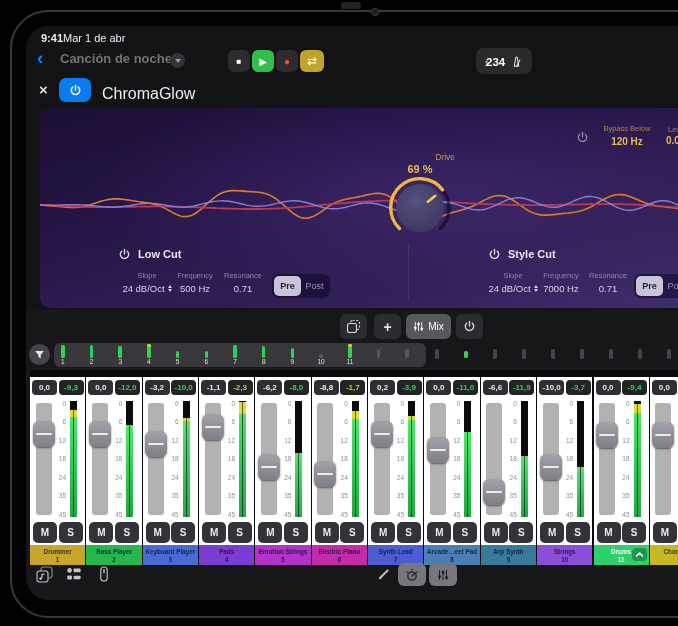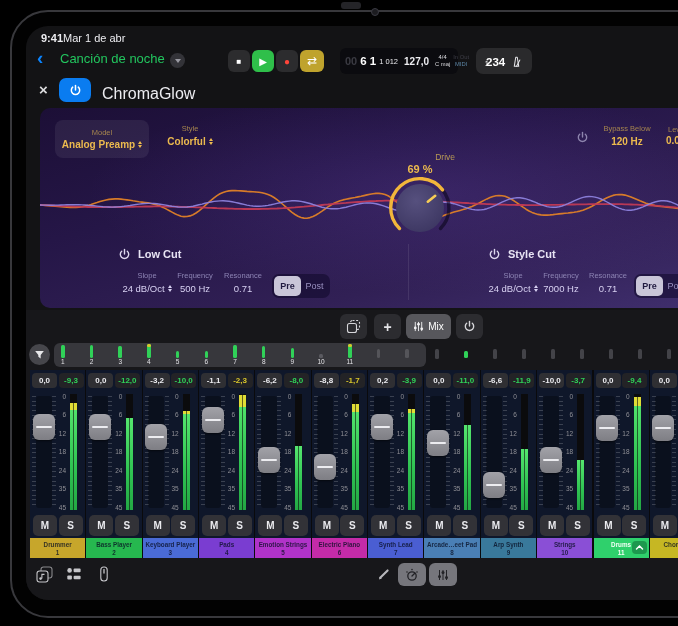--- a/index.html
+++ b/index.html
@@ -6,21 +6,21 @@
   body{width:678px;height:626px;background:#000;font-family:"Liberation Sans",sans-serif;position:relative;overflow:hidden;-webkit-font-smoothing:antialiased}
   #frame{position:absolute;left:10px;top:10px;width:700px;height:604px;border:2px solid #38383c;border-radius:38px 0 0 38px;background:#020202}
   #topbtn{position:absolute;left:341px;top:2px;width:20px;height:7px;border-radius:3px;background:#242428}
   #cam{position:absolute;left:371px;top:8px;width:6px;height:6px;border-radius:50%;background:#1c1c20;border:1px solid #3a3a42}
   #screen{position:absolute;left:26px;top:26px;width:652px;height:574px;background:#131315;border-radius:22px 0 0 22px;overflow:hidden}
   
   #time{position:absolute;left:15px;top:6px;font-size:11px;font-weight:bold;color:#ececf0}
   #date{position:absolute;left:37px;top:6px;font-size:11px;color:#ececf0}
   
   #back{position:absolute;left:11px;top:21px;color:#0a84ff;font-size:19px;font-weight:bold;line-height:22px}
-  #song{position:absolute;left:34px;top:25px;font-size:13px;font-weight:400;color:#22c55e;white-space:nowrap}
+  #song{position:absolute;left:34px;top:25px;font-size:13px;font-weight:700;color:#737373;white-space:nowrap}
   #songdd{position:absolute;left:144px;top:27px;width:15px;height:15px;border-radius:50%;background:#333338;display:flex;align-items:center;justify-content:center}
   .tri-d{width:0;height:0;border-left:3.5px solid transparent;border-right:3.5px solid transparent;border-top:4.5px solid #9a9aa2}
   .tbtn{position:absolute;top:24px;height:22px;border-radius:6px;display:flex;align-items:center;justify-content:center}
   #stop{left:202px;width:22px;background:#2c2c2e;color:#fff;font-size:8px}
   #play{left:226px;width:22px;background:#2fbf4a;color:#fff;font-size:10px}
   #rec{left:250px;width:22px;background:#2c2c2e;color:#ff453a;font-size:10px}
   #cycle{left:274px;width:24px;background:#bfa32d;color:#fff;font-size:12px}
   #lcd{position:absolute;left:314px;top:22px;width:118px;height:26px;background:#0b0b0f;border-radius:6px;display:flex;align-items:center;padding:0 5px;gap:3px;box-sizing:border-box}
   .lcd-dim{color:#3a3a42;font-size:11px;font-weight:700}
   .lcd-bar{color:#fff;font-size:11.5px;font-weight:700;white-space:nowrap}
@@ -76,21 +76,21 @@
   #mix{left:380px;width:45px;background:#57575c;color:#fff;font-size:10px;gap:4px}
   #mpower{left:430px;width:27px;color:#d6d6da}
   
   #funnel{position:absolute;left:3px;top:318px;width:21px;height:21px;border-radius:50%;background:#46464b;display:flex;align-items:center;justify-content:center}
   #ovbox{position:absolute;left:28px;top:317px;width:372px;height:24px;background:#37373c;border-radius:6px}
   .ovm{position:absolute;width:3.5px;border-radius:1.5px}
   .ovn{position:absolute;top:15px;width:14px;text-align:center;font-size:6.5px;color:#e2e2e6}
   .ovo{position:absolute;top:323px;width:3.5px;height:10px;border-radius:1.5px;background:#434348}
   
   #strips{position:absolute;left:4px;top:344px;width:674px;height:188px;background:#0a0a0c}
-  .strip{position:absolute;top:0;width:55.2px;height:188px;background:#0f172a}
+  .strip{position:absolute;top:7px;width:55.2px;height:188px;background:#ffffff}
   .badge{position:absolute;top:3px;width:25px;height:15px;border-radius:4px;font-size:8px;font-weight:600;line-height:15px;text-align:center}
   .b1{left:2px;background:#2f2f33;color:#ececf0}
   .b2{left:28.5px;background:#232326}
   .ticks{position:absolute;top:26px;width:4px;height:112px;background:repeating-linear-gradient(180deg,rgba(255,255,255,0.18) 0 1px,transparent 1px 4.7px)}
   .tl{left:2px}.tr{left:22px}
   .groove{position:absolute;left:5.5px;top:26px;width:16px;height:112px;background:rgba(0,0,0,0.3);border-radius:3px}
   .slab{position:absolute;left:24px;width:12px;text-align:right;font-size:6.5px;color:#909096}
   .mtrack{position:absolute;left:40px;top:24px;width:7px;height:116px;background:#0b0b0d}
   .mfill{position:absolute;left:40px;width:7px;background:linear-gradient(180deg,#55e66e 0%,#2fc352 60%,#23a844 100%)}
   .mcap{position:absolute;left:40px;width:7px;background:#e0dc35}
@@ -133,75 +133,39 @@
   <div id="play" class="tbtn">
       <span>▶</span>
     </div>
   <div id="rec" class="tbtn">
       <span>●</span>
     </div>
   <div id="cycle" class="tbtn">
       <span>⇄</span>
     </div>
 
-  <div id="lcd">
-    <span class="lcd-dim">00</span>
-    <span class="lcd-bar">6 1</span>
-    <span class="lcd-beats">1 012</span>
-    <span class="lcd-sep"></span>
-    <span class="lcd-tempo">127,0</span>
-    <span class="lcd-sep"></span>
-    <span class="lcd-col">
-      <span>4/4</span>
-      <span>C maj</span>
-    </span>
-    <span class="lcd-col dim">
-      <span><span>In</span> <span>Out</span></span>
-      <span class="midi">MIDI</span>
-    </span>
-  </div>
 
   <div id="countin">
     <span><span class="sup">1</span><span class="main">234</span></span>
     <svg width="13" height="13" viewBox="0 0 14 14">
         <path d="M4.6 12.2 L6.2 2.4 h1.6 L9.4 12.2 Z" fill="none" stroke="#e6e6ea" stroke-width="1.1" stroke-linejoin="round"></path>
         <path d="M7 12 L10.6 5.4" stroke="#e6e6ea" stroke-width="1.1" stroke-linecap="round"></path>
       </svg>
   </div>
 
   <div id="close">×</div>
   <div id="pbpower">
     <svg width="13" height="13" viewBox="0 0 14 14">
         <path d="M7 1.5 V6.5" stroke="currentColor" stroke-width="1.6" stroke-linecap="round"></path>
         <path d="M4 3.4 a4.5 4.5 0 1 0 6 0" fill="none" stroke="currentColor" stroke-width="1.6" stroke-linecap="round"></path>
       </svg>
   </div>
   <div id="pname">ChromaGlow</div>
 
   <div id="panel">
-    <div id="modelbox">
-      <div class="sel-label">Model</div>
-      <div class="sel-value">
-          <span>Analog Preamp</span>
-          <span class="updn">
-            <i class="u"></i>
-            <i class="d"></i>
-          </span>
-        </div>
-    </div>
-    <div id="stylebox">
-      <div class="sel-label">Style</div>
-      <div class="sel-value">
-          <span>Colorful</span>
-          <span class="updn">
-            <i class="u"></i>
-            <i class="d"></i>
-          </span>
-        </div>
-    </div>
     <div id="bypower">
       <svg width="13" height="13" viewBox="0 0 14 14">
           <path d="M7 1.5 V6.5" stroke="currentColor" stroke-width="1.5" stroke-linecap="round"></path>
           <path d="M4 3.4 a4.5 4.5 0 1 0 6 0" fill="none" stroke="currentColor" stroke-width="1.5" stroke-linecap="round"></path>
         </svg>
     </div>
     <div id="bypassblk">
       <div class="sel-label">Bypass Below</div>
       <div class="sel-value" style="font-size:10px">120 Hz</div>
     </div>

